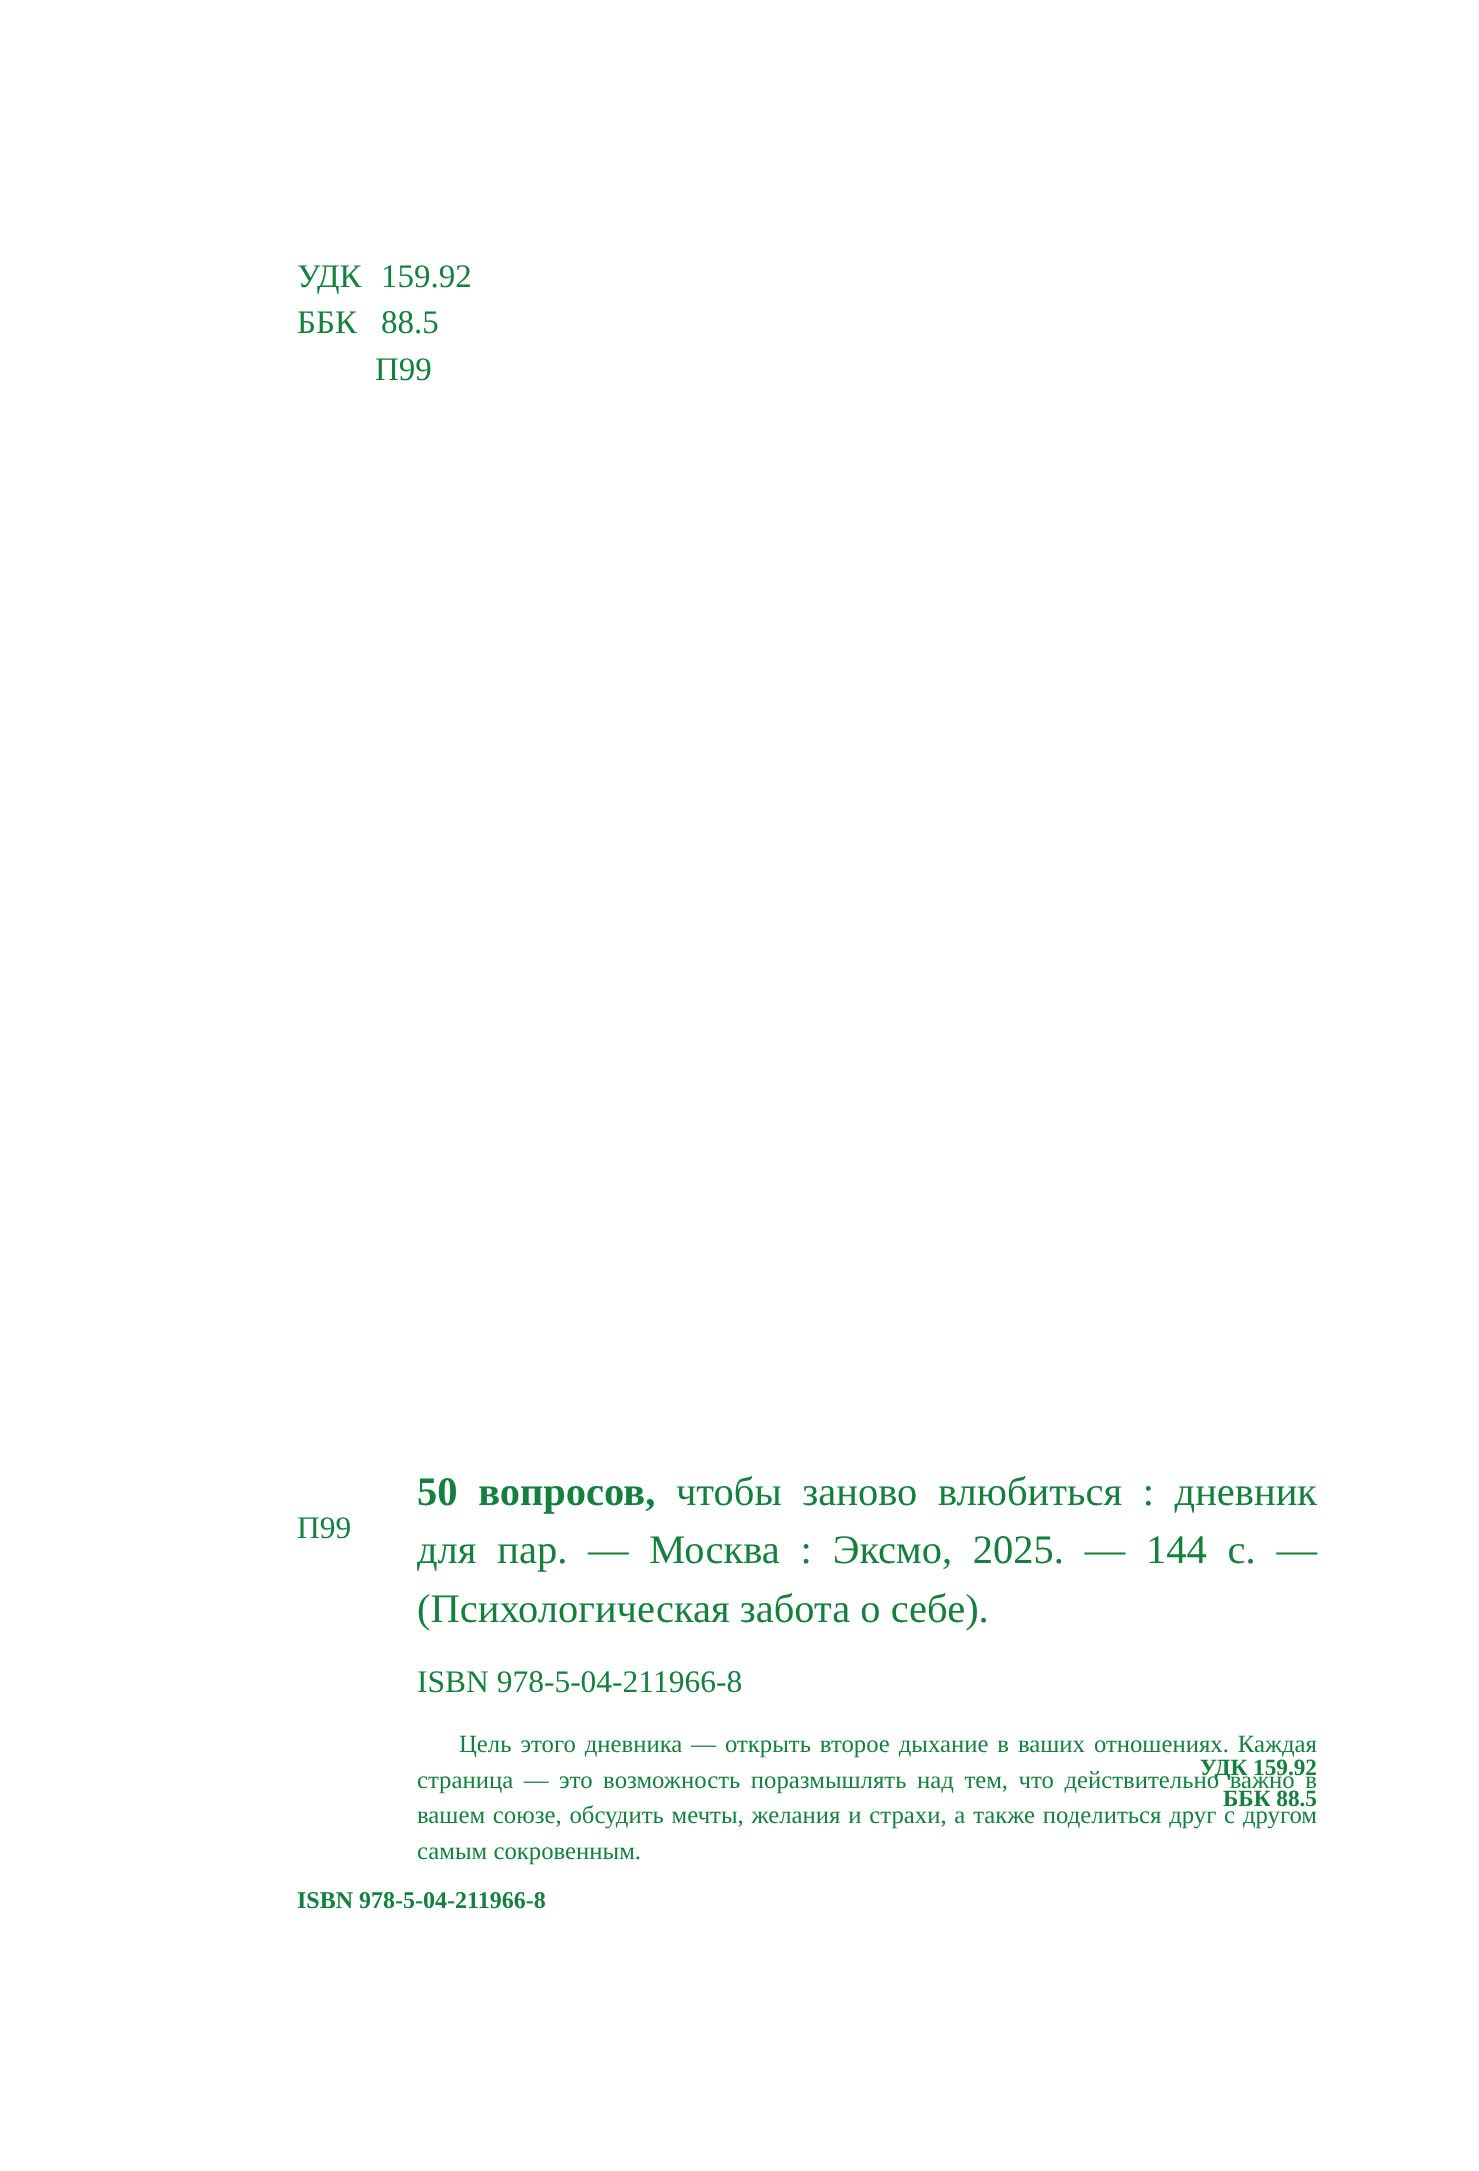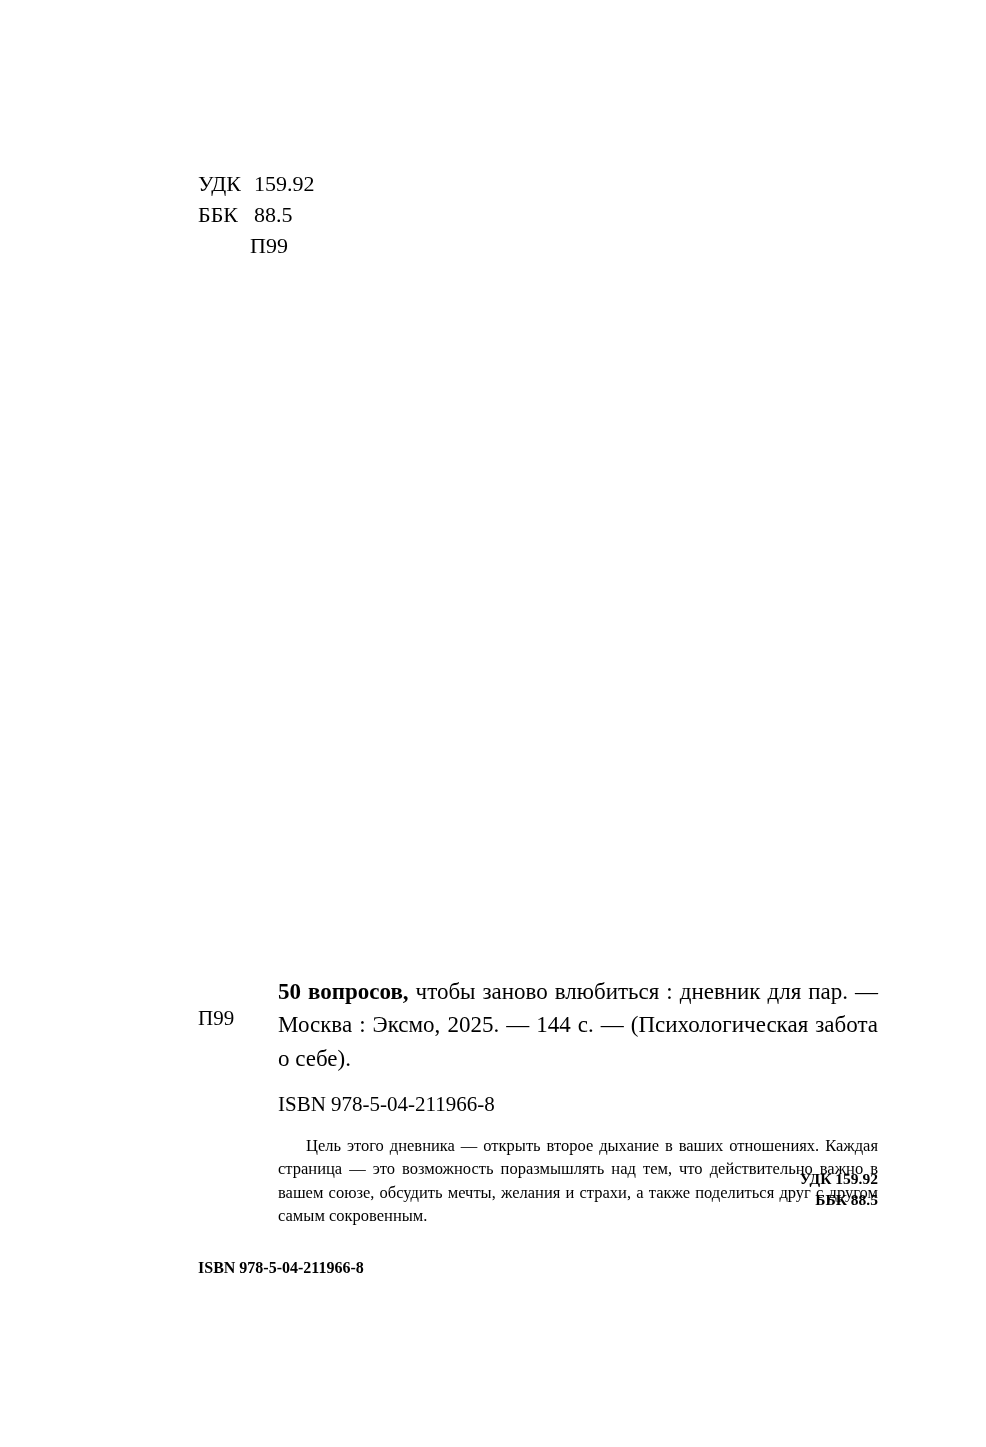--- a/index.html
+++ b/index.html
@@ -6,21 +6,21 @@
     margin: 0;
     padding: 0;
     background: #ffffff;
   }
   .page {
     position: relative;
     width: 986px;
     height: 1447px;
     background: #ffffff;
     font-family: "Liberation Serif", serif;
-    color: #000000;
+    color: #15803d;
     overflow: hidden;
   }
 
   
   .top-block {
     position: absolute;
     left: 198px;
     top: 168px;
     width: 320px;
     font-size: 22px;
@@ -47,21 +47,21 @@
   }
   .biblio-index {
     position: absolute;
     left: 0;
     top: 29px;
     font-size: 21px;
     line-height: 1.35;
   }
   .biblio-desc {
     margin-left: 80px;
-    font-size: 23px;
+    font-size: 27px;
     line-height: 1.45;
     text-align: justify;
     text-justify: inter-word;
   }
   .biblio-desc b {
     font-weight: bold;
   }
   .isbn-line {
     margin-left: 80px;
     margin-top: 17px;

